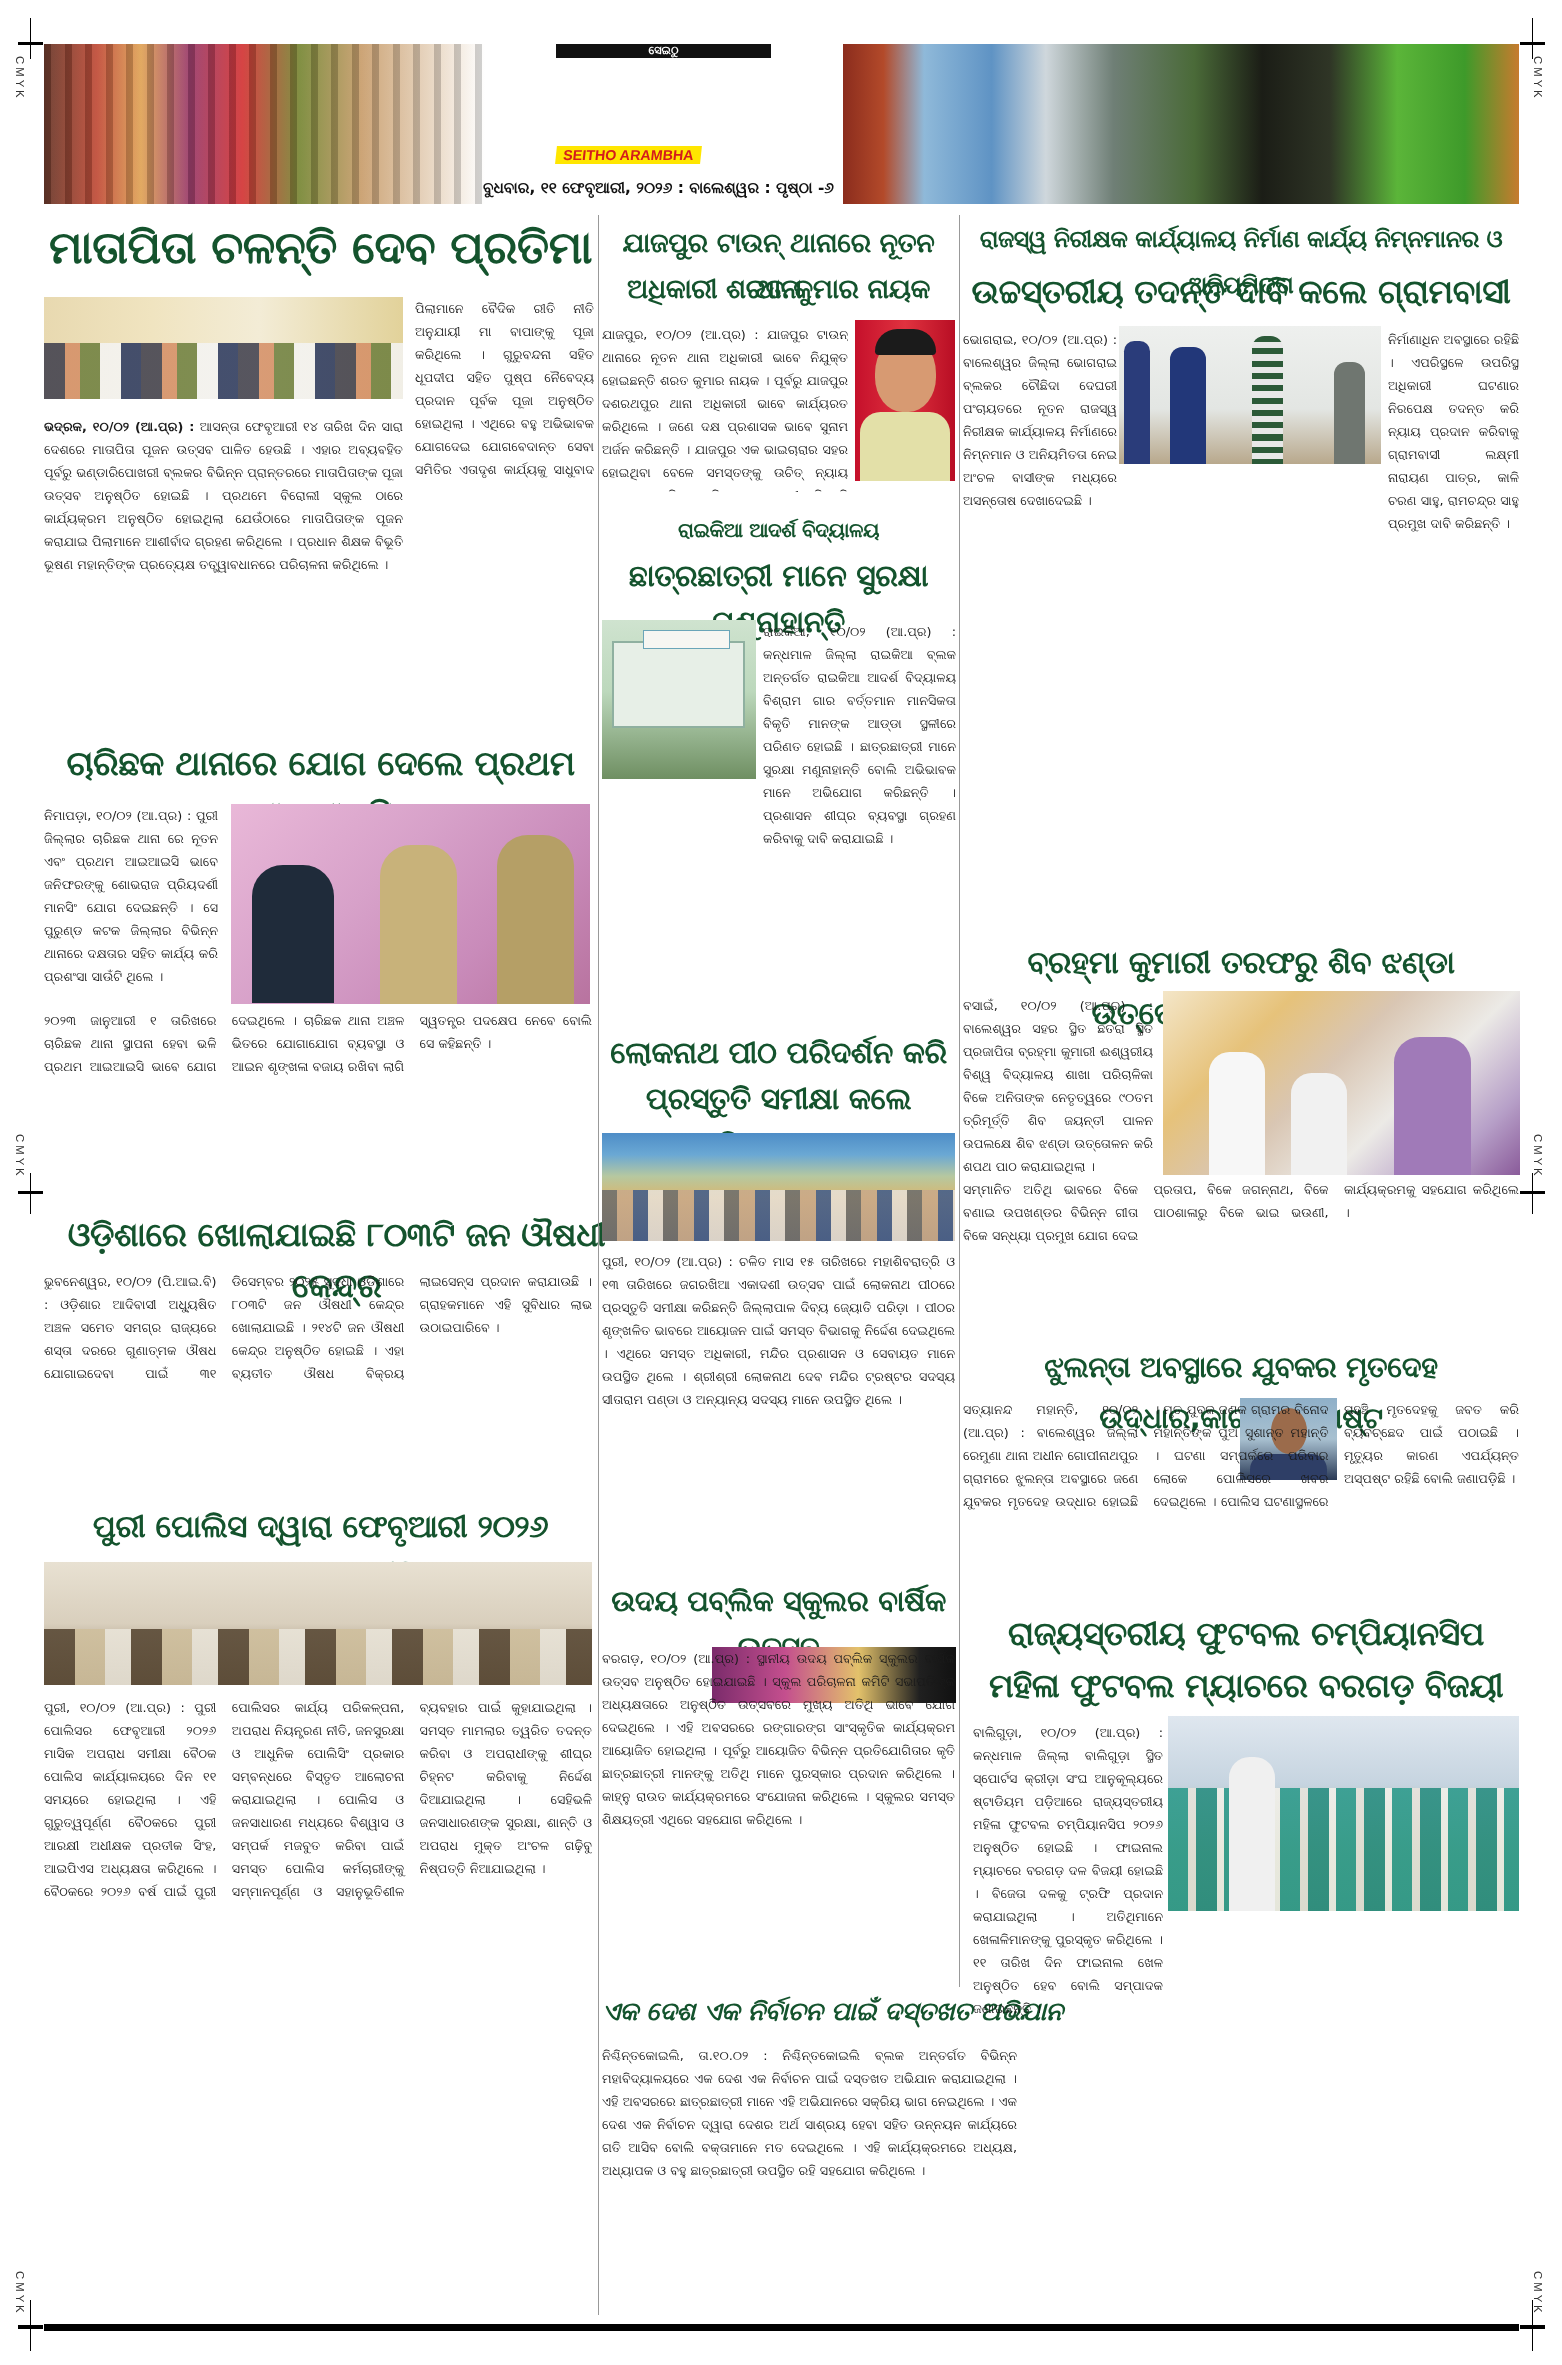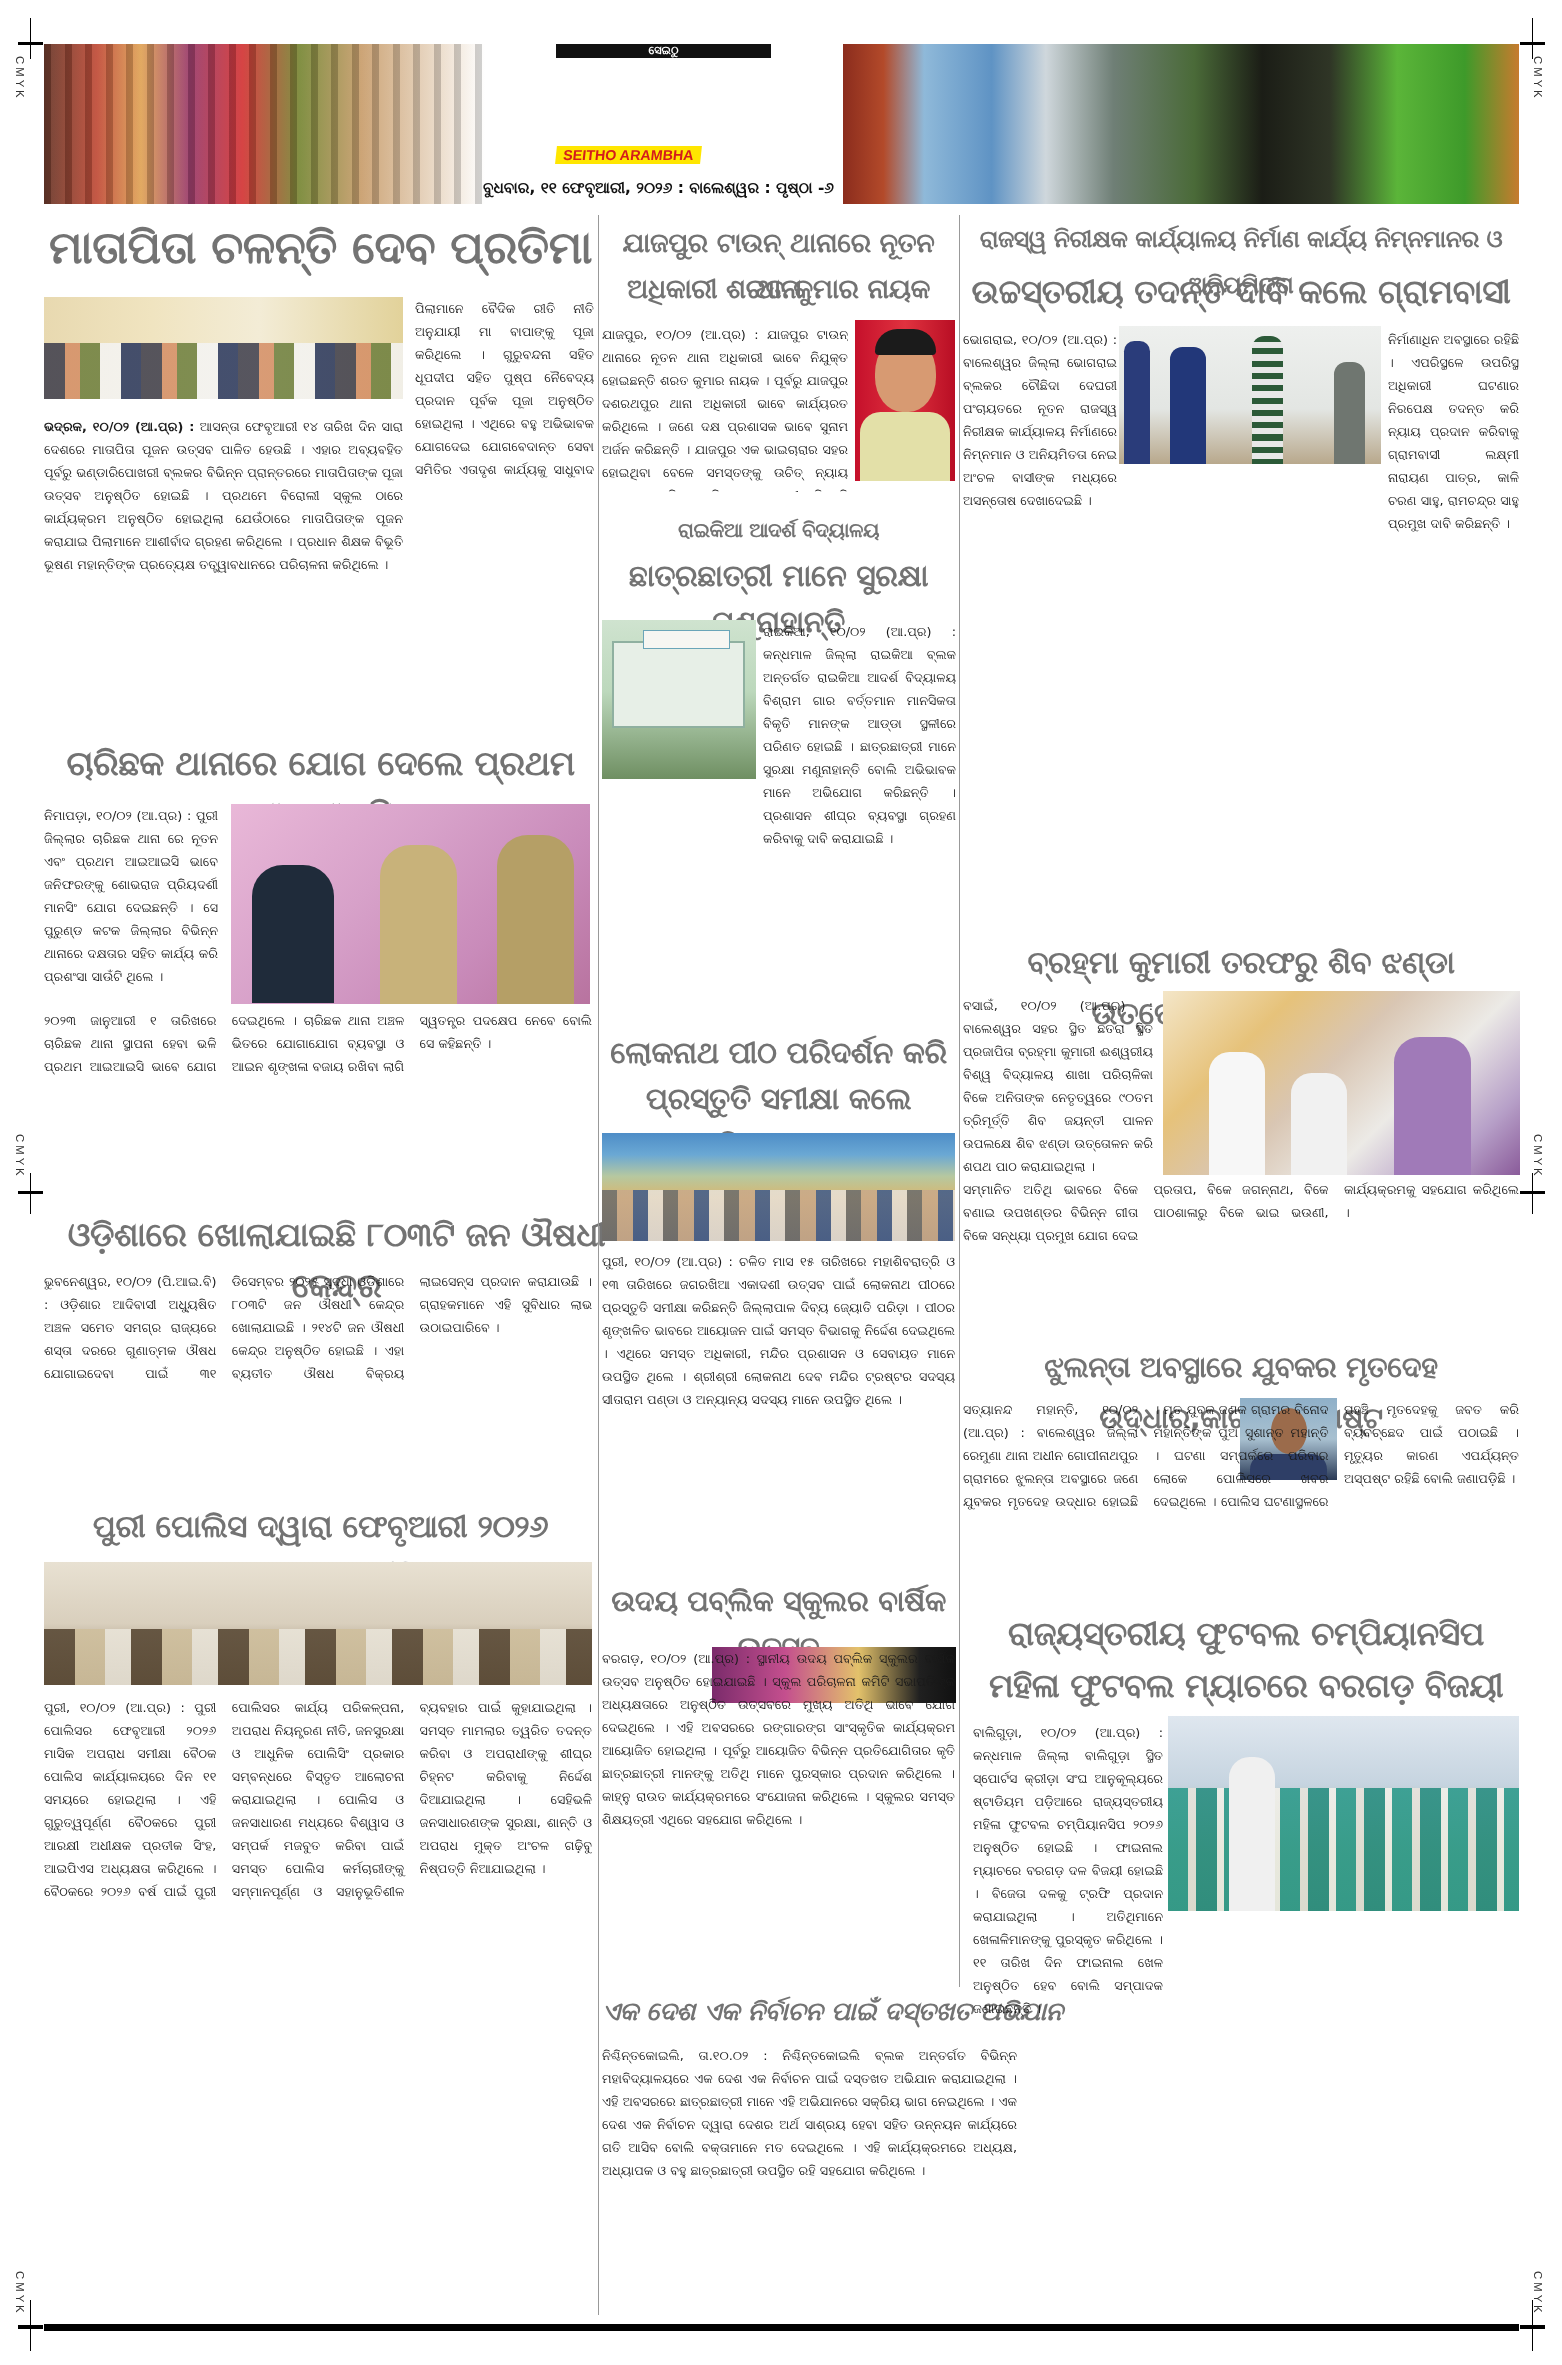--- a/index.html
+++ b/index.html
@@ -21,21 +21,21 @@
   .mast-tag { position: absolute; left: 0; top: 0; width: 215px; height: 14.3px; background: #111; color: #fff;
     font-size: 11.3px; text-align: center; line-height: 14.3px; font-weight: bold; }
   .mast-title { position: absolute; left: 0; top: 13.3px; width: 215px; height: 113px; font-size: 97px; font-weight: 900;
     line-height: 113px; text-align: center; color: #000; letter-spacing: -3.1px; font-family: "DejaVu Sans", sans-serif; }
   .mast-sub { position: absolute; left: 0; top: 102px; background: #ffe600; color: #d41c1c; font-size: 14.3px; font-weight: bold;
     padding: 1px 7.2px; font-family: "Liberation Sans", sans-serif; transform: skewX(-6deg); }
   .mast-dateline { position: absolute; left: 430px; top: 133px; width: 369px; font-size: 15.4px; line-height: 22.5px;
     text-align: center; color: #111; font-weight: bold; }
 
   
-  .headline { position: absolute; font-weight: 900; color: #737373; text-align: center; font-family: "DejaVu Sans", sans-serif; letter-spacing: -0.5px; }
+  .headline { position: absolute; font-weight: 900; color: #14532d; text-align: center; font-family: "DejaVu Sans", sans-serif; letter-spacing: -0.5px; }
   .photo { position: absolute; overflow: hidden; }
   .body-text { position: absolute; font-size: 12.8px; line-height: 23px; color: #1a1a1a; text-align: justify; overflow: hidden; }
   .col-rule { position: absolute; background: #999; width: 1px; }
 
   .bottom-bar { position: absolute; left: 44px; top: 2324px; width: 1475px; height: 7.2px; background: #000; }
 </style>
 </head>
 <body>
 
 <div class="crop" style="left:30px;top:18.4px;width:1px;height:41px;"></div>

